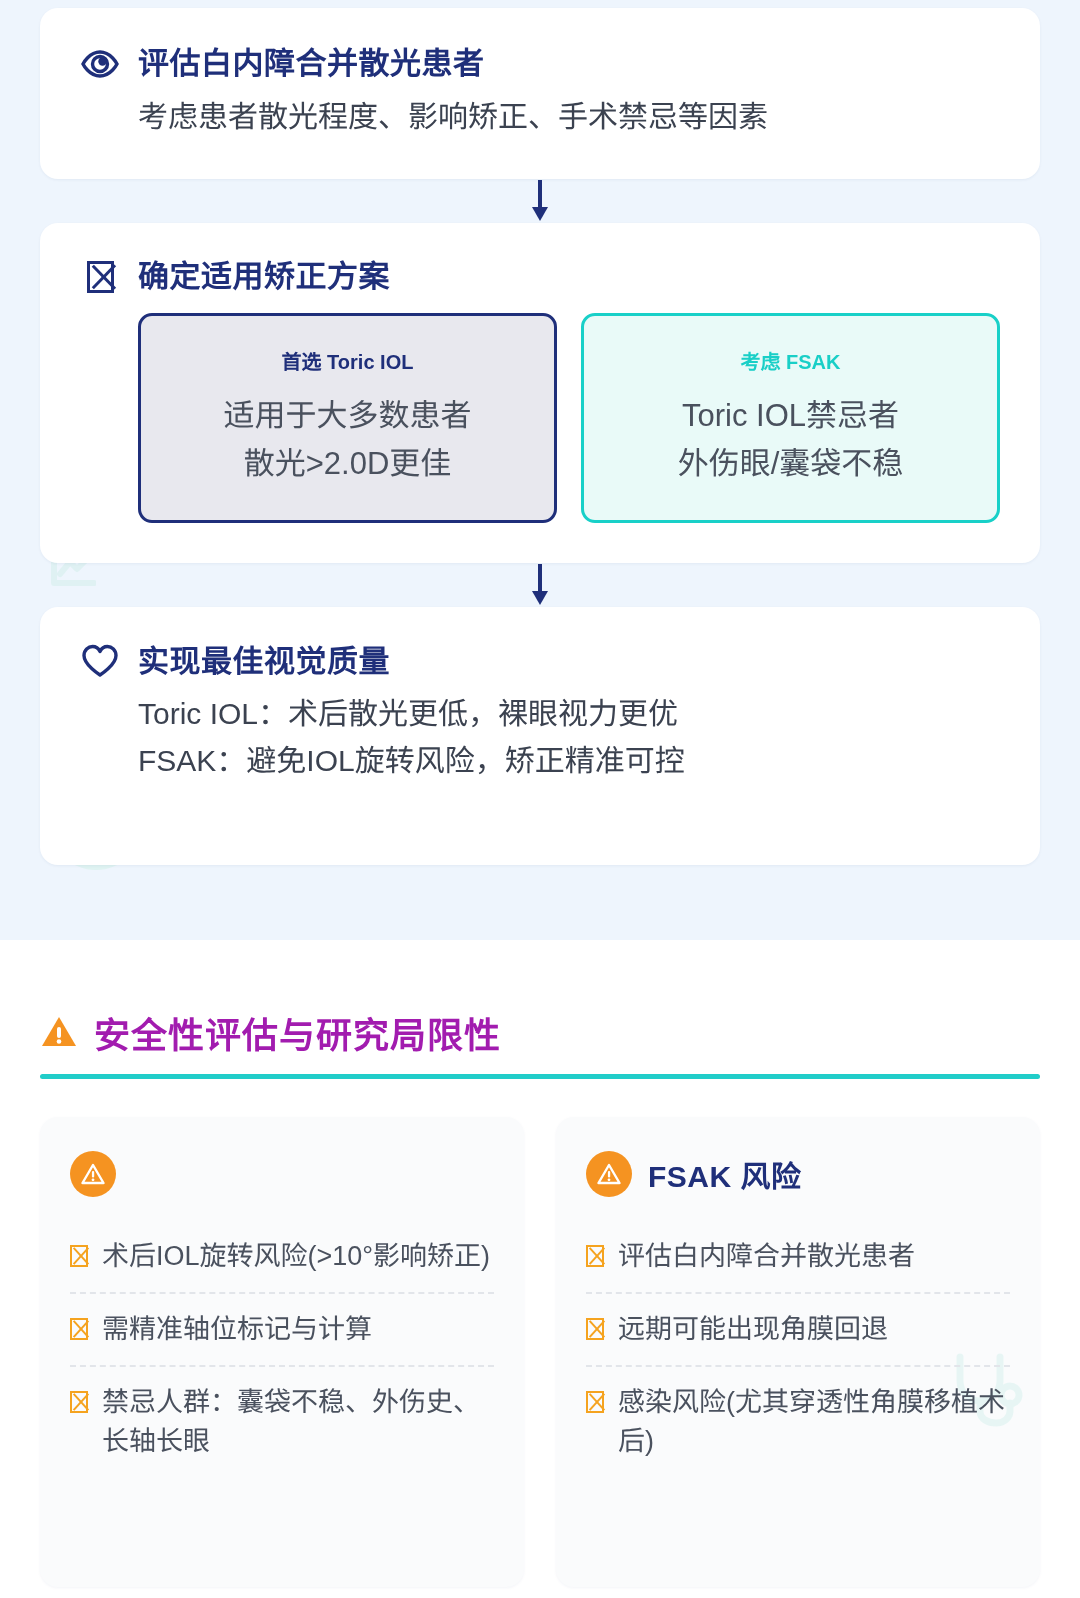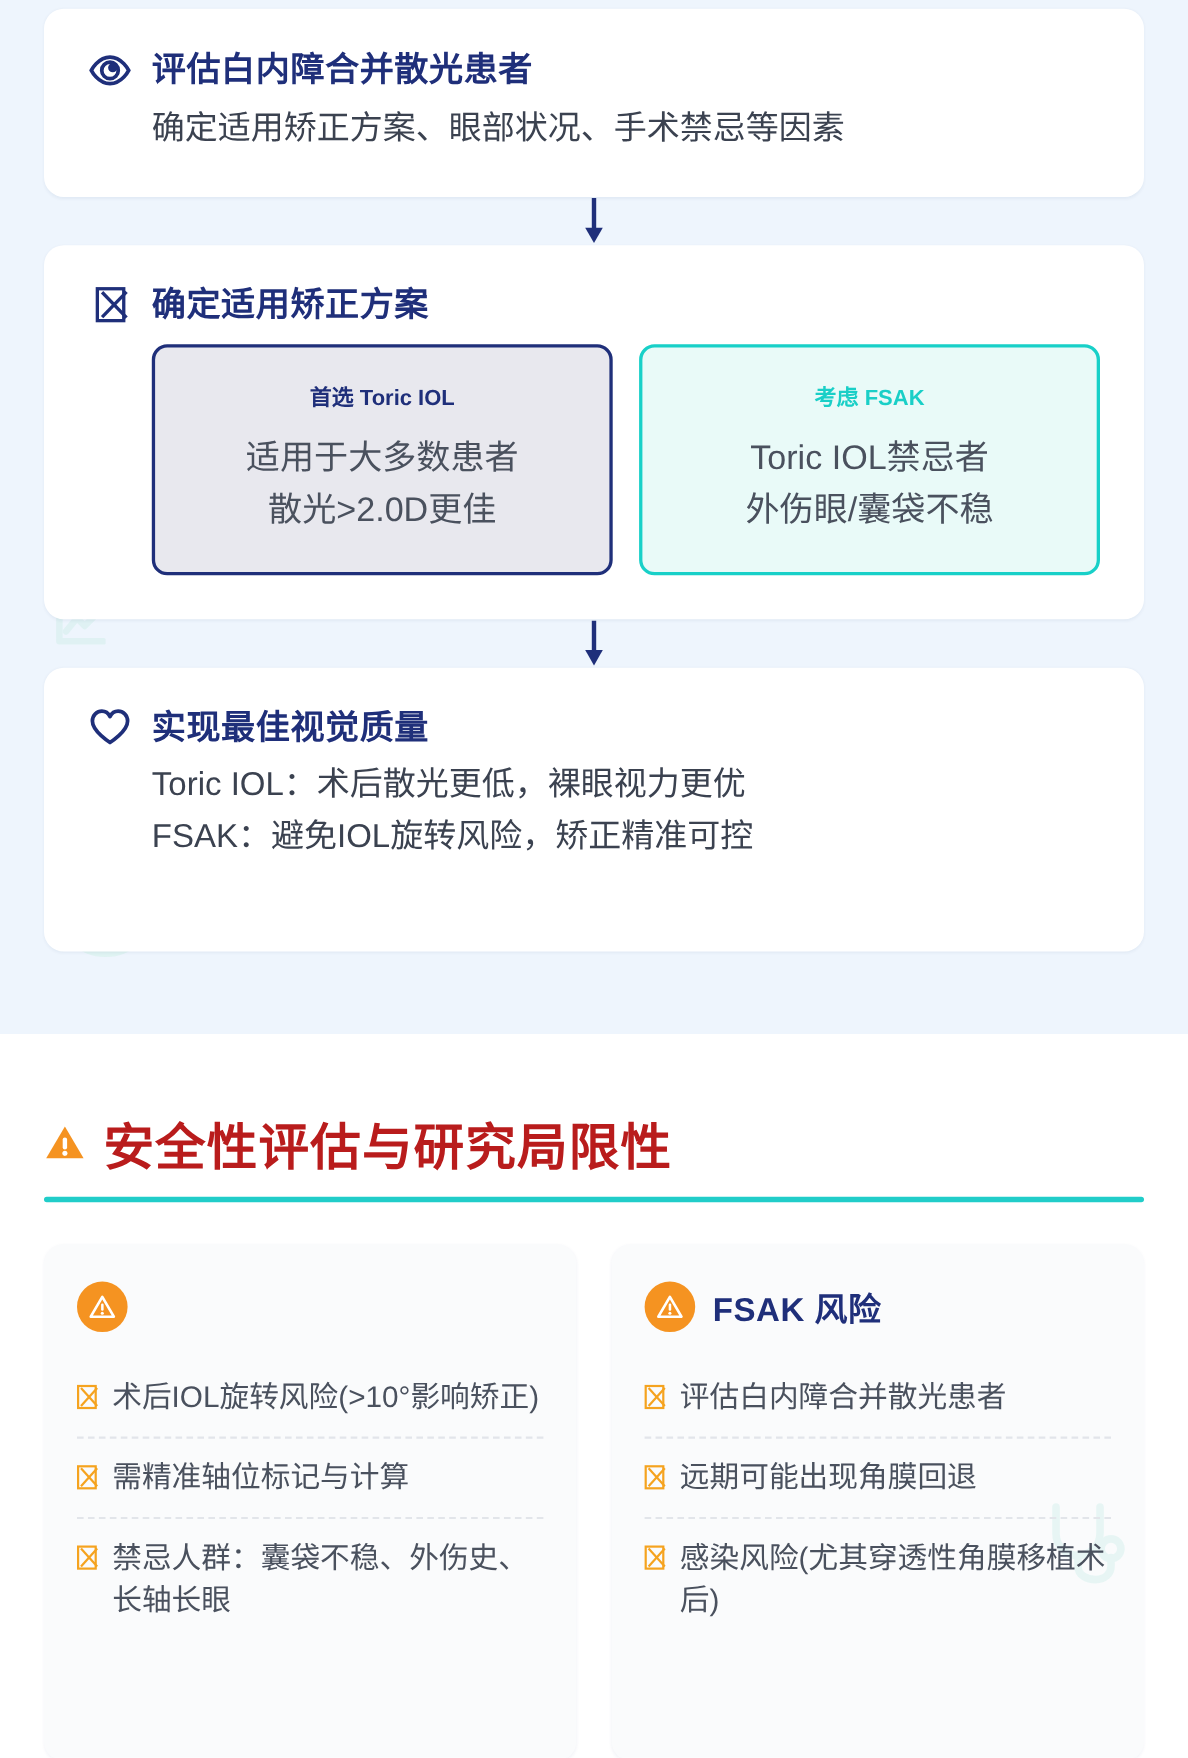--- a/index.html
+++ b/index.html
@@ -169,23 +169,23 @@
     position: relative;
   }
 
   .safety-head {
     display: flex;
     align-items: center;
     gap: 16px;
   }
   .tri-icon { flex: 0 0 38px; width: 38px; height: 38px; }
   .safety-title {
-    font-size: 46px;
+    font-size: 36px;
     font-weight: 700;
-    color: #b91c1c;
+    color: #a21caf;
     letter-spacing: 1px;
   }
   .safety-rule {
     margin-top: 16px;
     height: 5px;
     background: #21cdc9;
     border-radius: 3px;
   }
 
   .risk-grid {
@@ -288,21 +288,21 @@
       <div class="card-head">
         <span class="head-icon">
           <svg width="40" height="32" viewBox="0 0 40 32" fill="none">
             <path d="M20 4 C31 4 37 16 37 16 C37 16 31 28 20 28 C9 28 3 16 3 16 C3 16 9 4 20 4 Z" stroke="#1f2f7a" stroke-width="3.4" fill="none"></path>
             <circle cx="20" cy="16" r="7.5" stroke="#1f2f7a" stroke-width="3.4" fill="none"></circle>
             <circle cx="22.5" cy="13.5" r="4.2" fill="#1f2f7a"></circle>
           </svg>
         </span>
         <h2 class="card-title">评估白内障合并散光患者</h2>
       </div>
-      <p class="card-sub">确定适用矫正方案、眼部状况、手术禁忌等因素</p>
+      <p class="card-sub">考虑患者散光程度、影响矫正、手术禁忌等因素</p>
     </div>
 
     <div class="arrow">
       <span>
         <svg width="22" height="42" viewBox="0 0 22 42" fill="none">
           <path d="M11 0 V31" stroke="#1f2f7a" stroke-width="4"></path>
           <path d="M11 41 L3 27 H19 Z" fill="#1f2f7a"></path>
         </svg>
       </span>
     </div>

